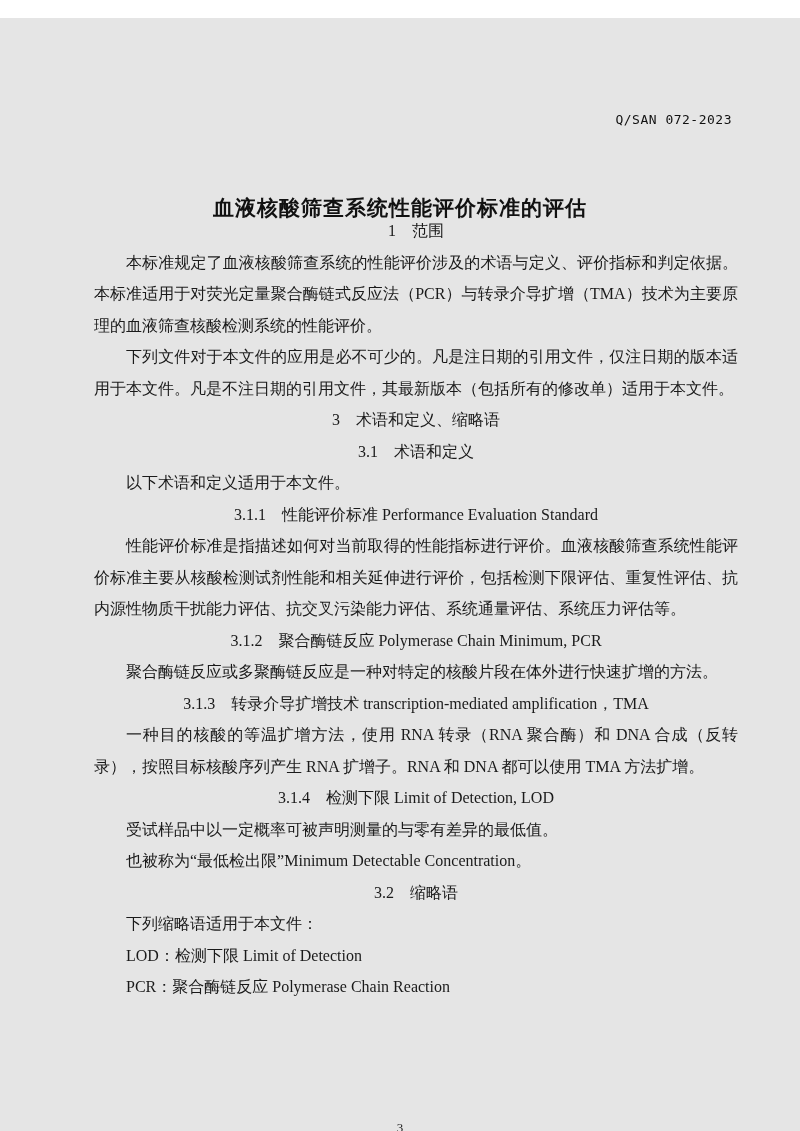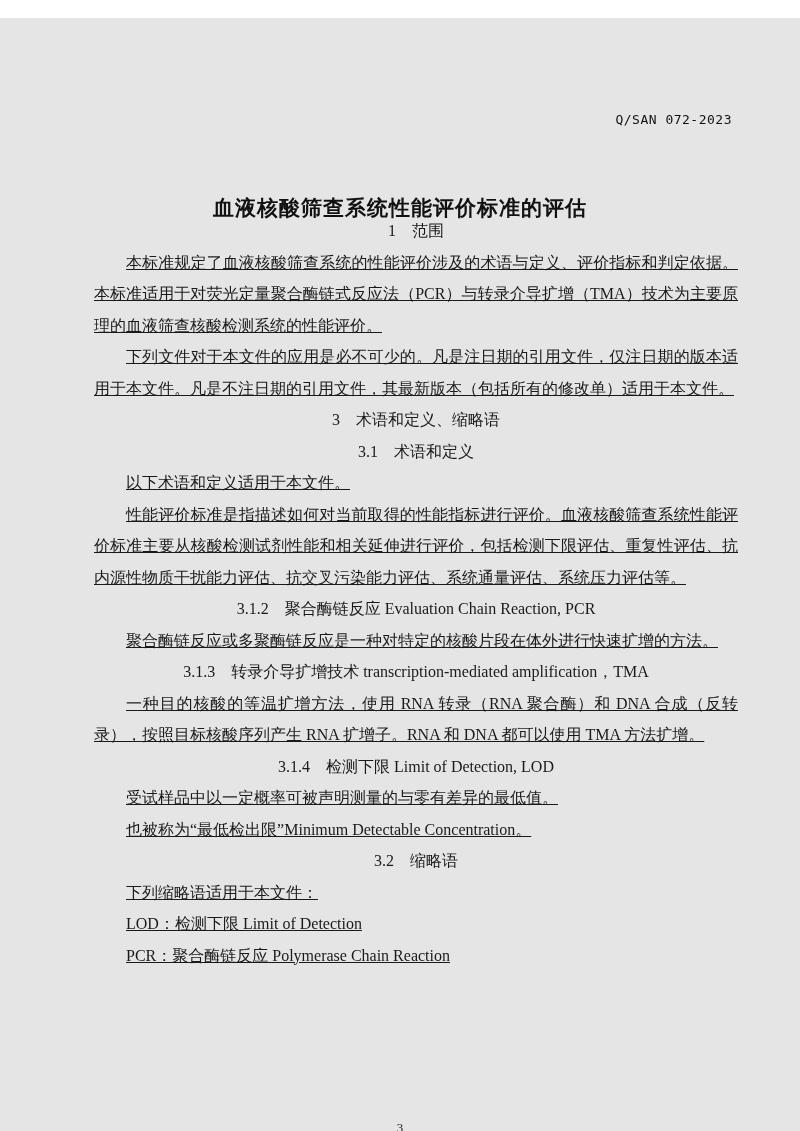--- a/index.html
+++ b/index.html
@@ -49,21 +49,20 @@
   }
   .sec {
     margin: 0;
     text-align: center;
     white-space: pre-wrap;
   }
   .para {
     margin: 0;
     text-indent: 2em;
     text-align: justify;
-    text-decoration: underline;
   }
   .page-number {
     position: absolute;
     bottom: 13px;
     left: 0;
     width: 100%;
     text-align: center;
     font-size: 13px;
     color: #222222;
   }
@@ -77,22 +76,23 @@
 
   <h1 class="doc-title">血液核酸筛查系统性能评价标准的评估</h1>
 
   <div class="body-text">
     <div class="sec">1　范围</div>
     <p class="para">本标准规定了血液核酸筛查系统的性能评价涉及的术语与定义、评价指标和判定依据。本标准适用于对荧光定量聚合酶链式反应法（PCR）与转录介导扩增（TMA）技术为主要原理的血液筛查核酸检测系统的性能评价。</p>
     <p class="para">下列文件对于本文件的应用是必不可少的。凡是注日期的引用文件，仅注日期的版本适用于本文件。凡是不注日期的引用文件，其最新版本（包括所有的修改单）适用于本文件。</p>
     <div class="sec">3　术语和定义、缩略语</div>
     <div class="sec">3.1　术语和定义</div>
     <p class="para">以下术语和定义适用于本文件。</p>
+    <div class="sec">3.1.1　性能评价标准 Performance Evaluation Standard</div>
     <p class="para">性能评价标准是指描述如何对当前取得的性能指标进行评价。血液核酸筛查系统性能评价标准主要从核酸检测试剂性能和相关延伸进行评价，包括检测下限评估、重复性评估、抗内源性物质干扰能力评估、抗交叉污染能力评估、系统通量评估、系统压力评估等。</p>
-    <div class="sec">3.1.2　聚合酶链反应 Evaluation Chain Reaction, PCR</div>
+    <div class="sec">3.1.2　聚合酶链反应 Polymerase Chain Minimum, PCR</div>
     <p class="para">聚合酶链反应或多聚酶链反应是一种对特定的核酸片段在体外进行快速扩增的方法。</p>
     <div class="sec">3.1.3　转录介导扩增技术 transcription-mediated amplification，TMA</div>
     <p class="para">一种目的核酸的等温扩增方法，使用 RNA 转录（RNA 聚合酶）和 DNA 合成（反转录），按照目标核酸序列产生 RNA 扩增子。RNA 和 DNA 都可以使用 TMA 方法扩增。</p>
     <div class="sec">3.1.4　检测下限 Limit of Detection, LOD</div>
     <p class="para">受试样品中以一定概率可被声明测量的与零有差异的最低值。</p>
     <p class="para">也被称为“最低检出限”Minimum Detectable Concentration。</p>
     <div class="sec">3.2　缩略语</div>
     <p class="para">下列缩略语适用于本文件：</p>
     <p class="para">LOD：检测下限 Limit of Detection</p>
     <p class="para">PCR：聚合酶链反应 Polymerase Chain Reaction</p>

